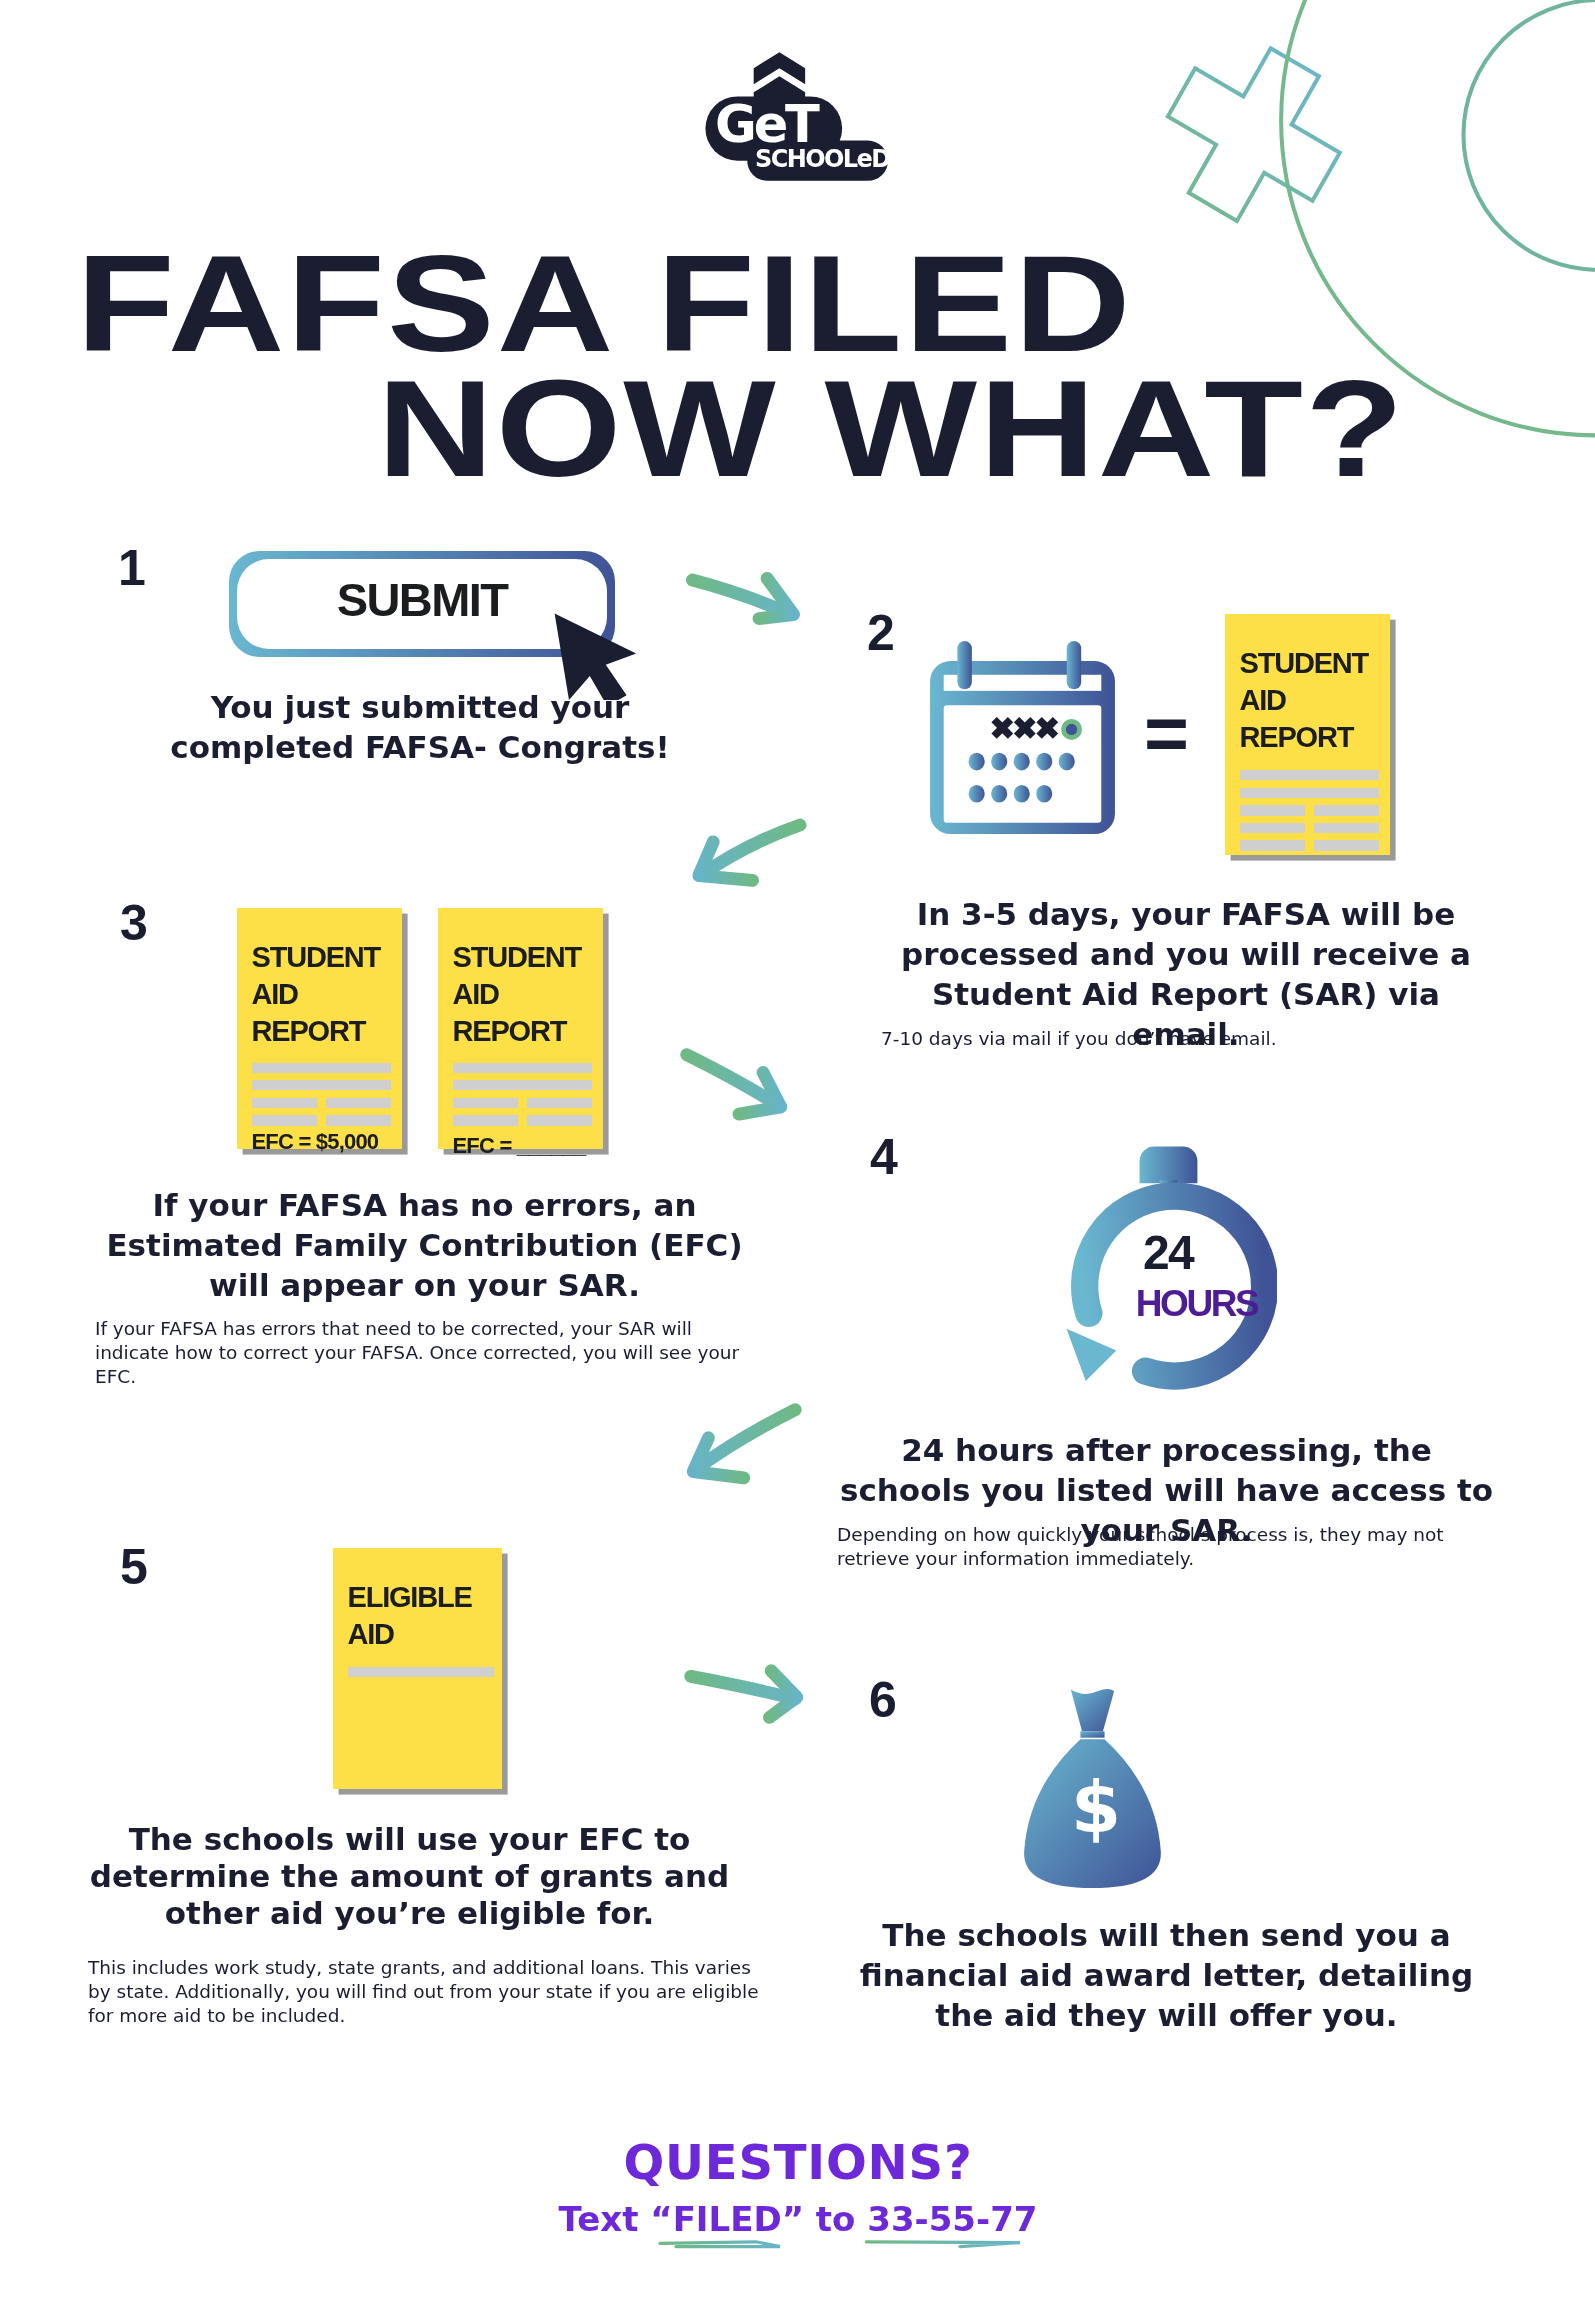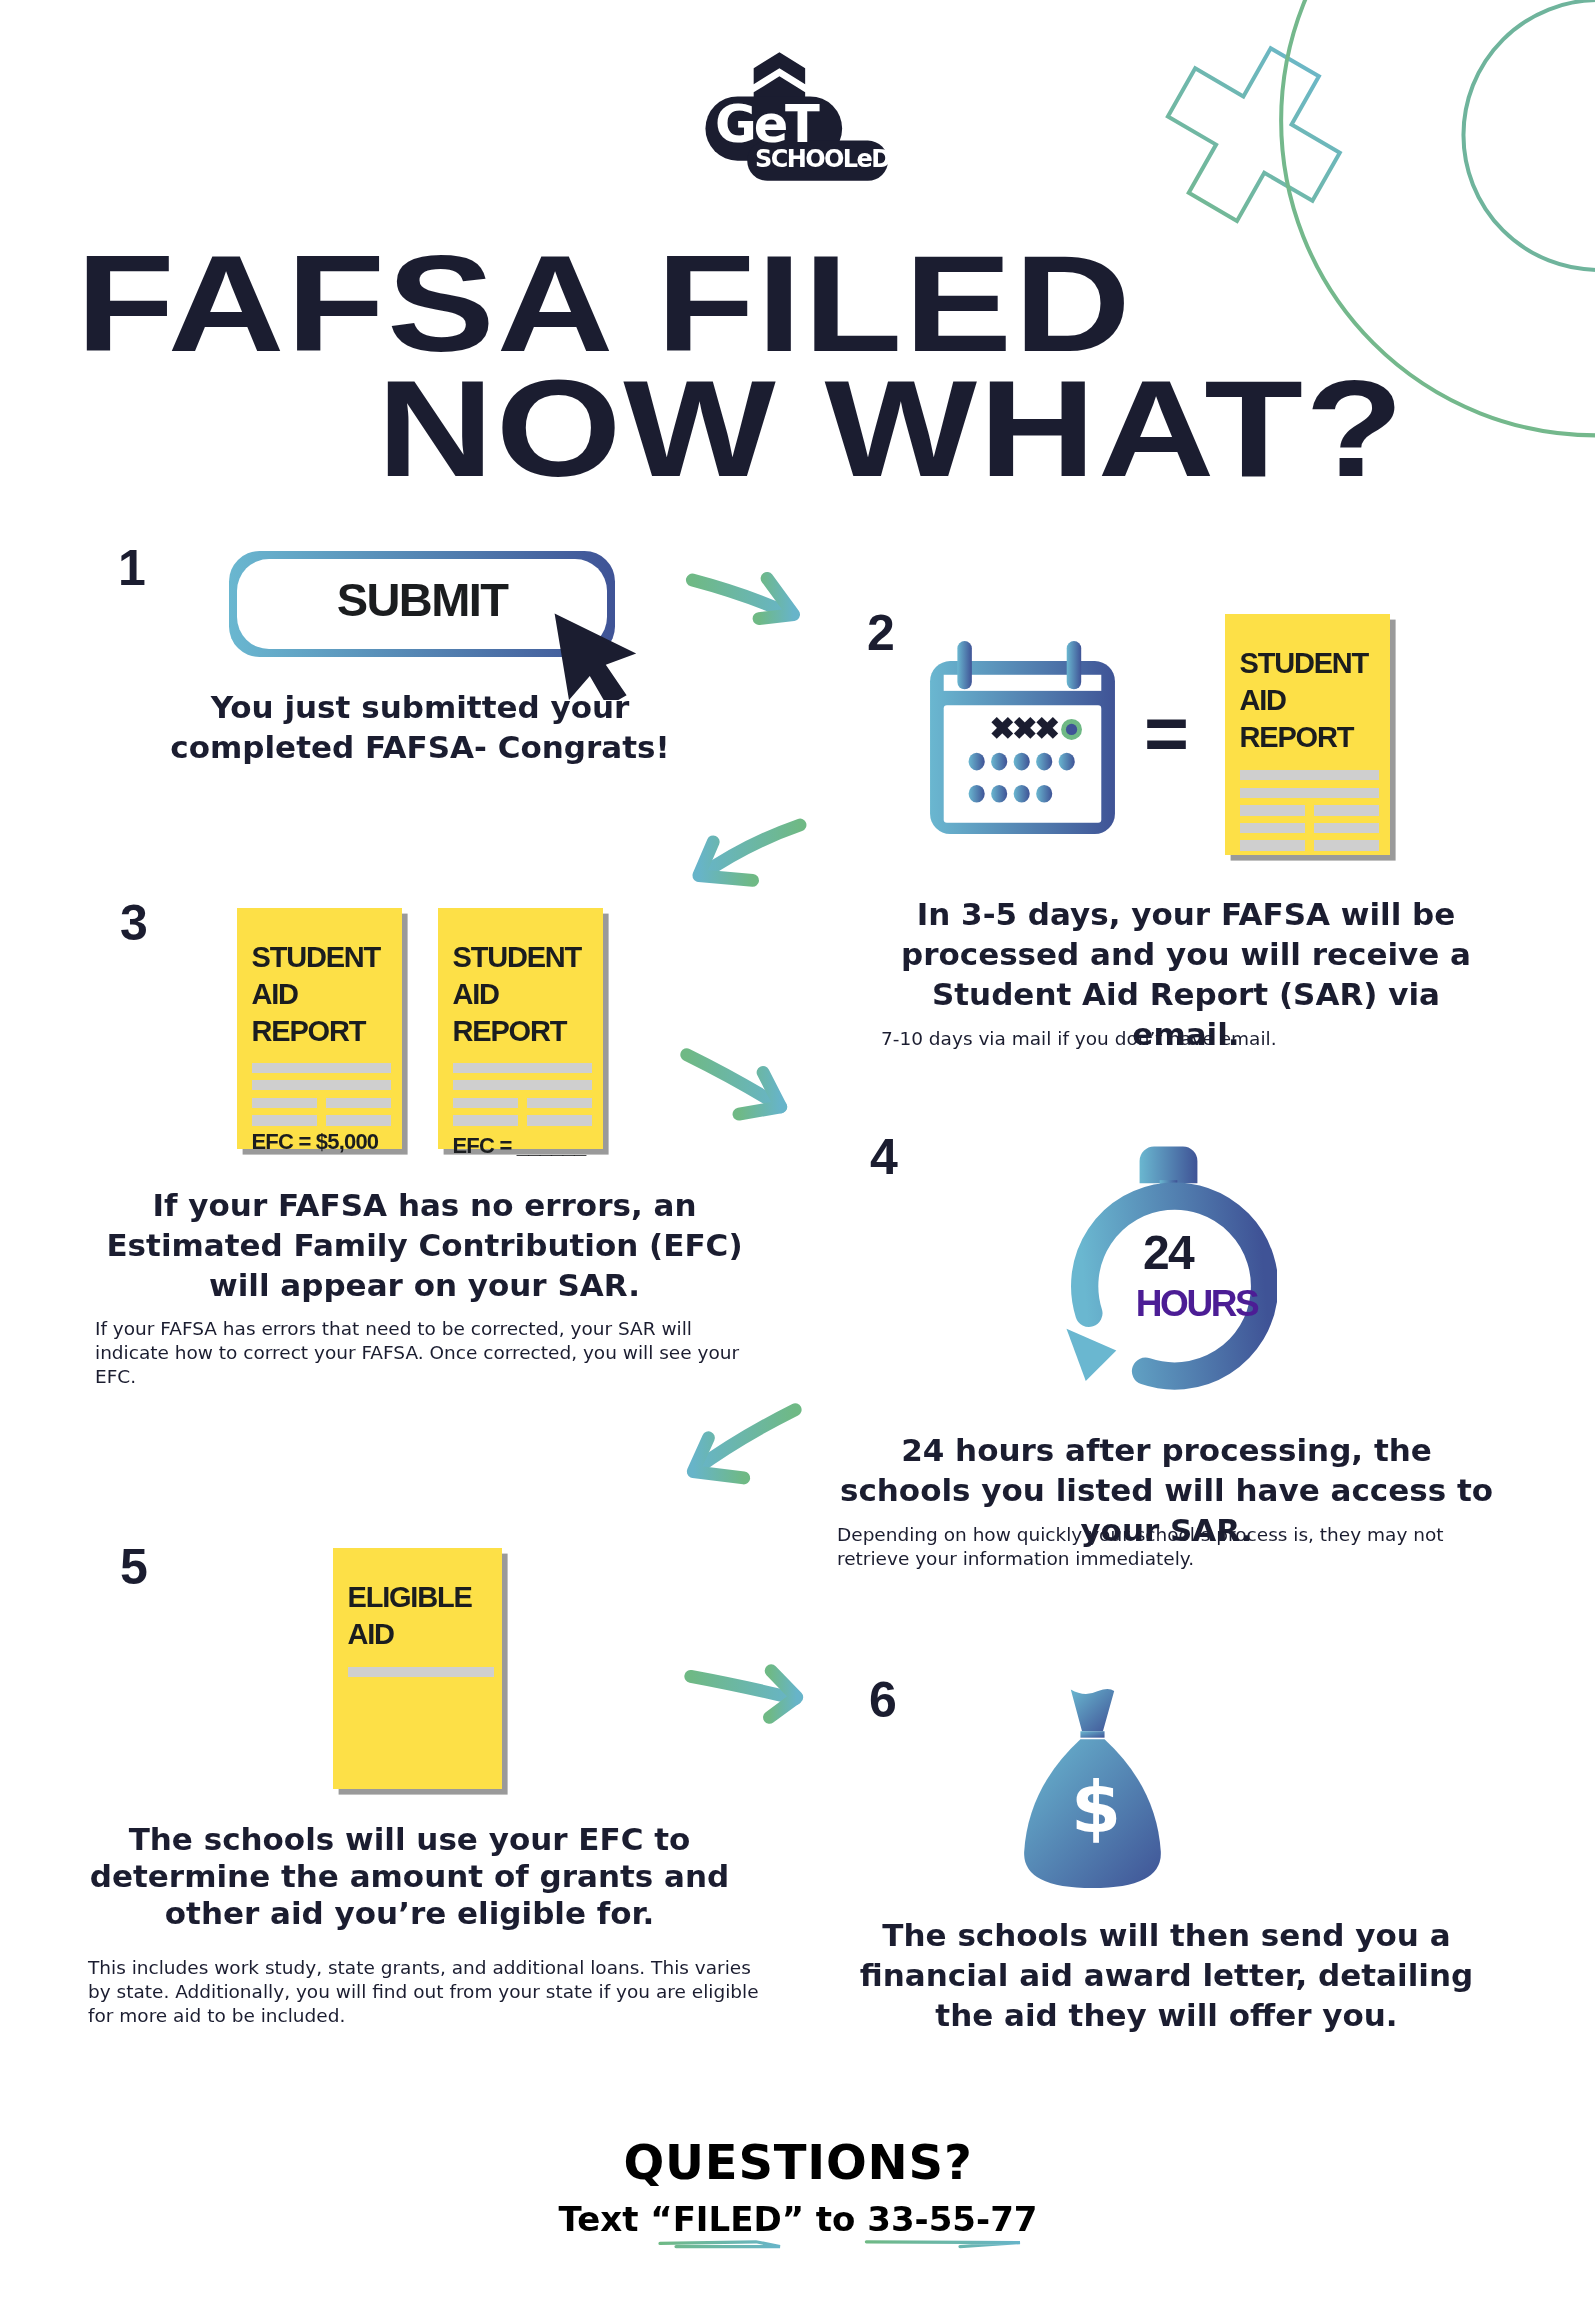--- a/index.html
+++ b/index.html
@@ -41,21 +41,21 @@
   .submit-btn .inner {
     width: 100%; height: 100%; border-radius: 32px; background: #fff;
     display: flex; align-items: center; justify-content: center;
   }
   .submit-btn span {
     font-family: "Liberation Sans", sans-serif; font-weight: 700; font-size: 47px;
     letter-spacing: -1.6px; color: #1b1d1f; margin-top: -9.6px;
   }
   .questions {
     position: absolute; left: 0; width: 1596px; text-align: center;
-    font-family: "DejaVu Sans", sans-serif; font-weight: 700; color: #000000;
+    font-family: "DejaVu Sans", sans-serif; font-weight: 700; color: #6d28d9;
   }
 </style>
 </head>
 <body>
 
 <svg class="abs" style="left:0;top:0;" width="1596" height="482" viewBox="0 0 1987 600">
   <defs>
     <linearGradient id="crossGrad" x1="0" y1="1" x2="1" y2="0">
       <stop offset="0" stop-color="#74b88c"></stop>
       <stop offset="1" stop-color="#6ab7d0"></stop>

